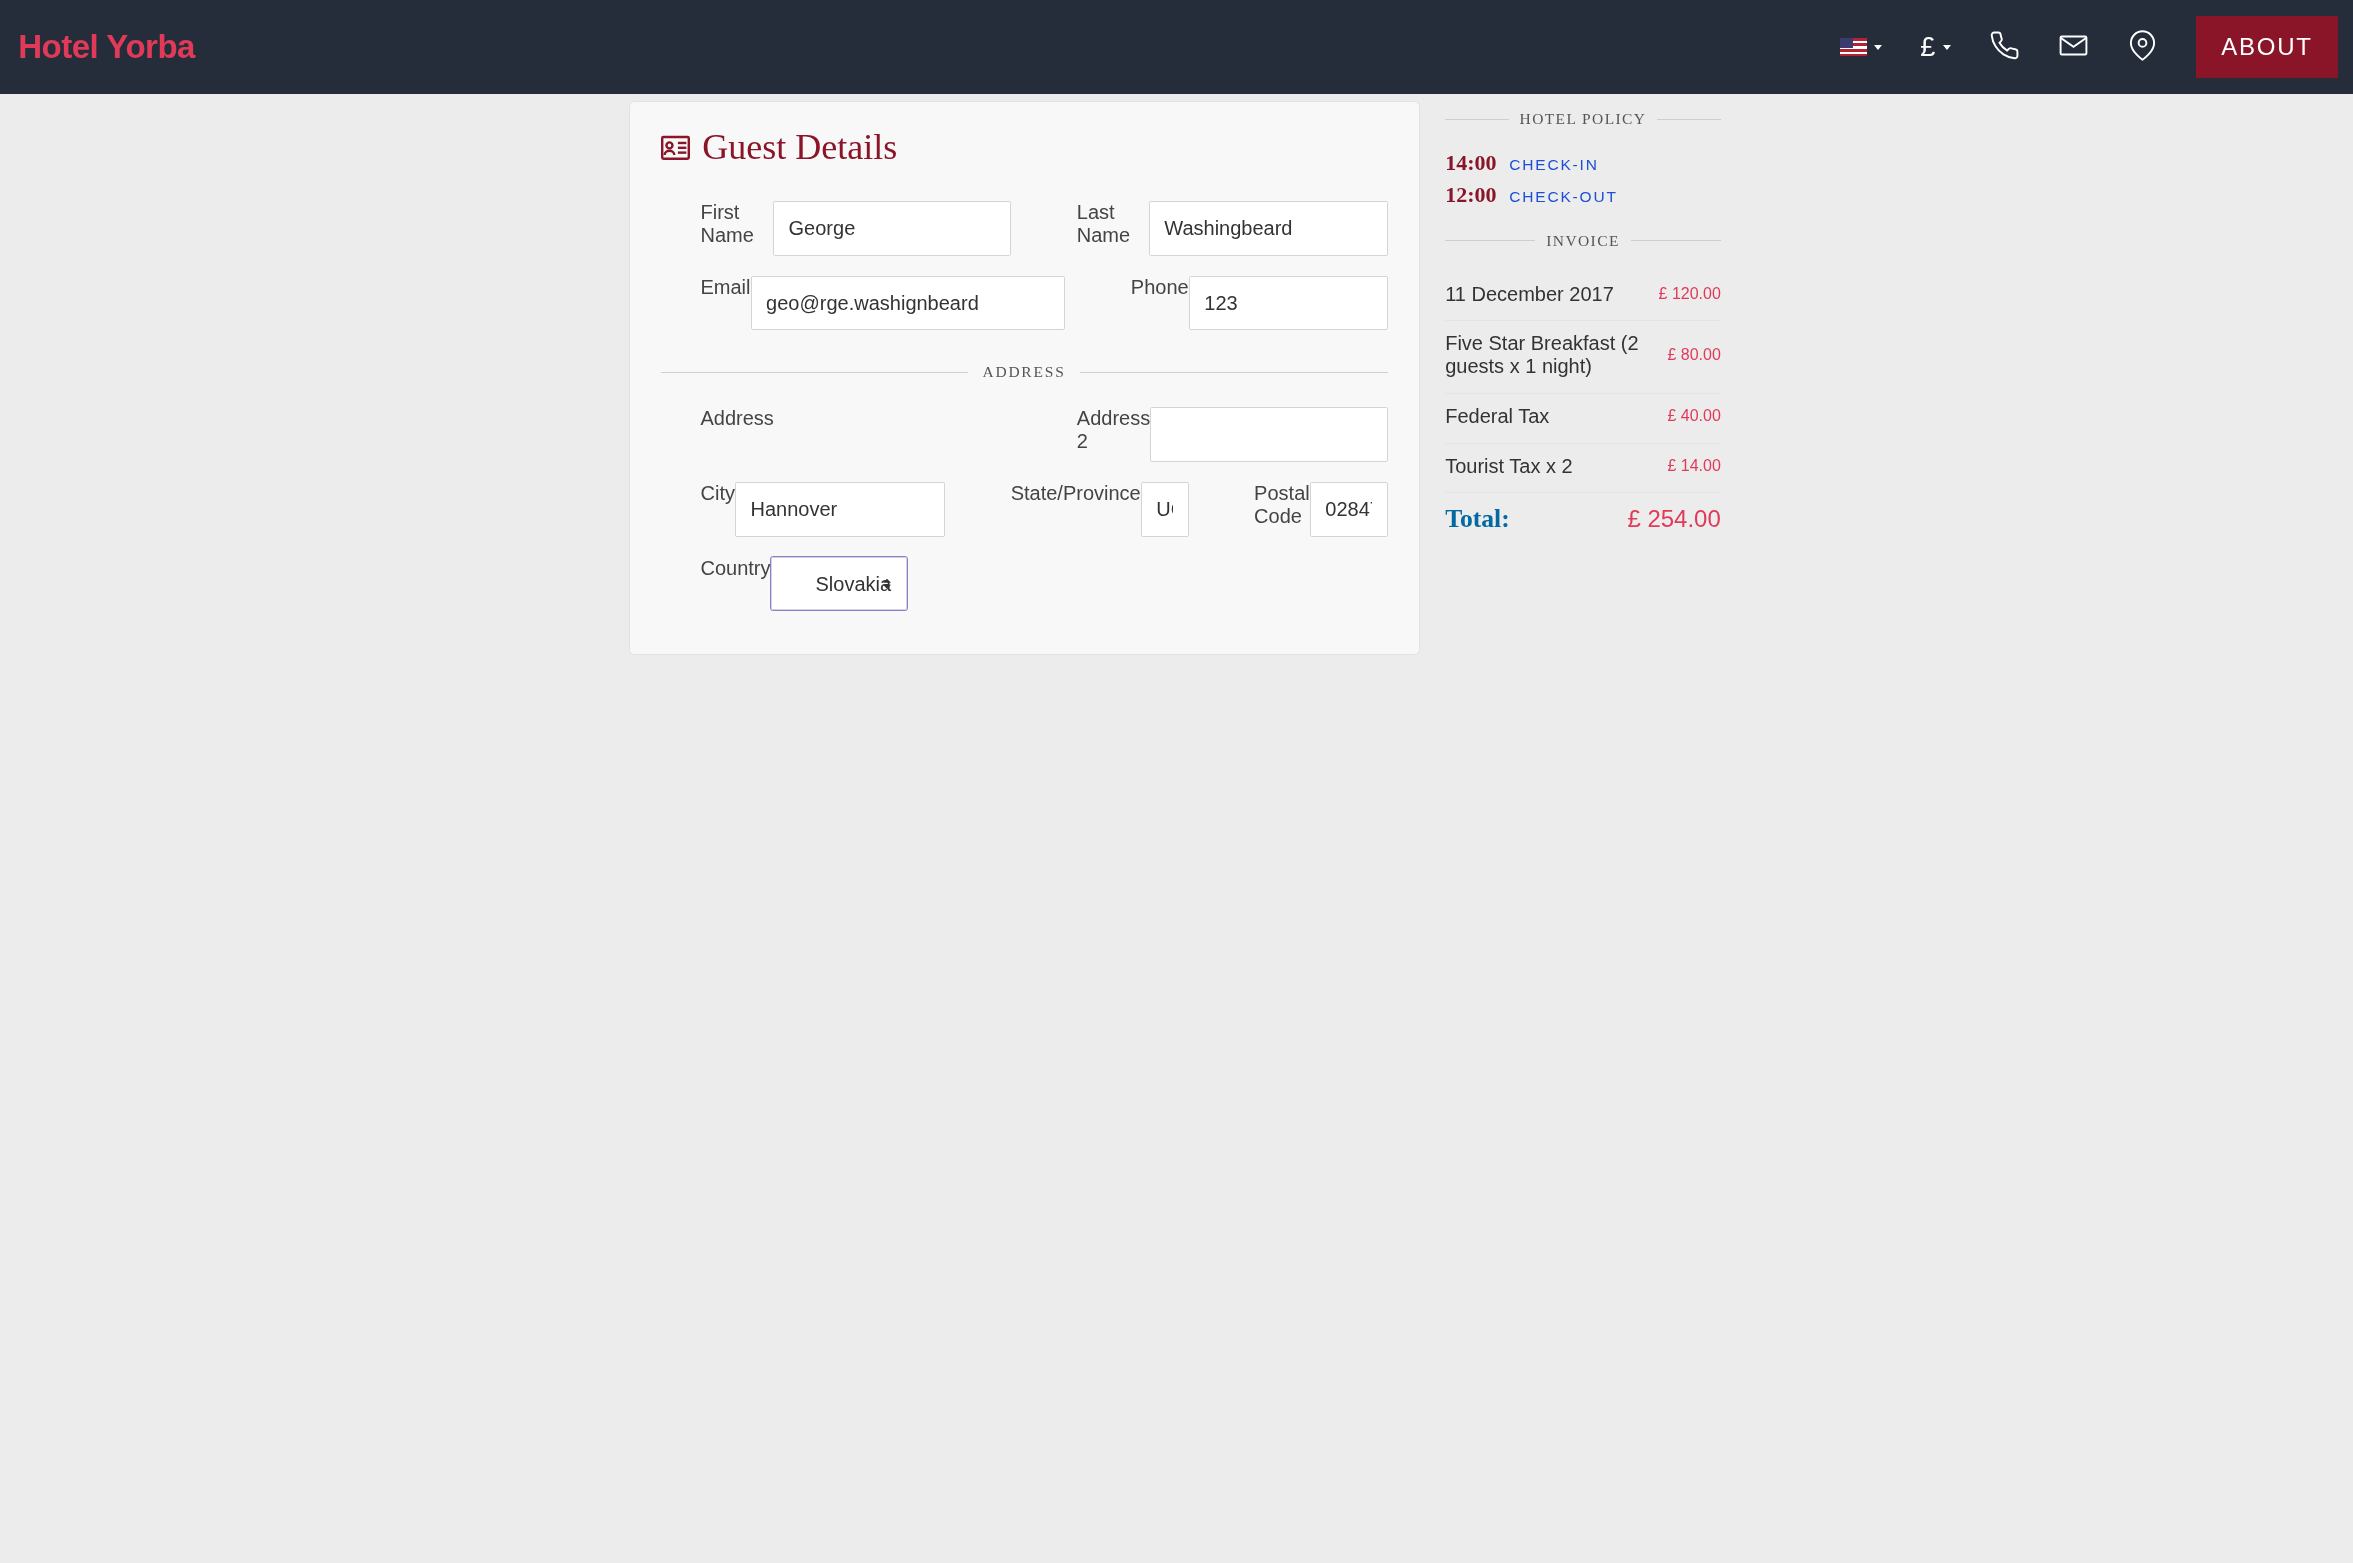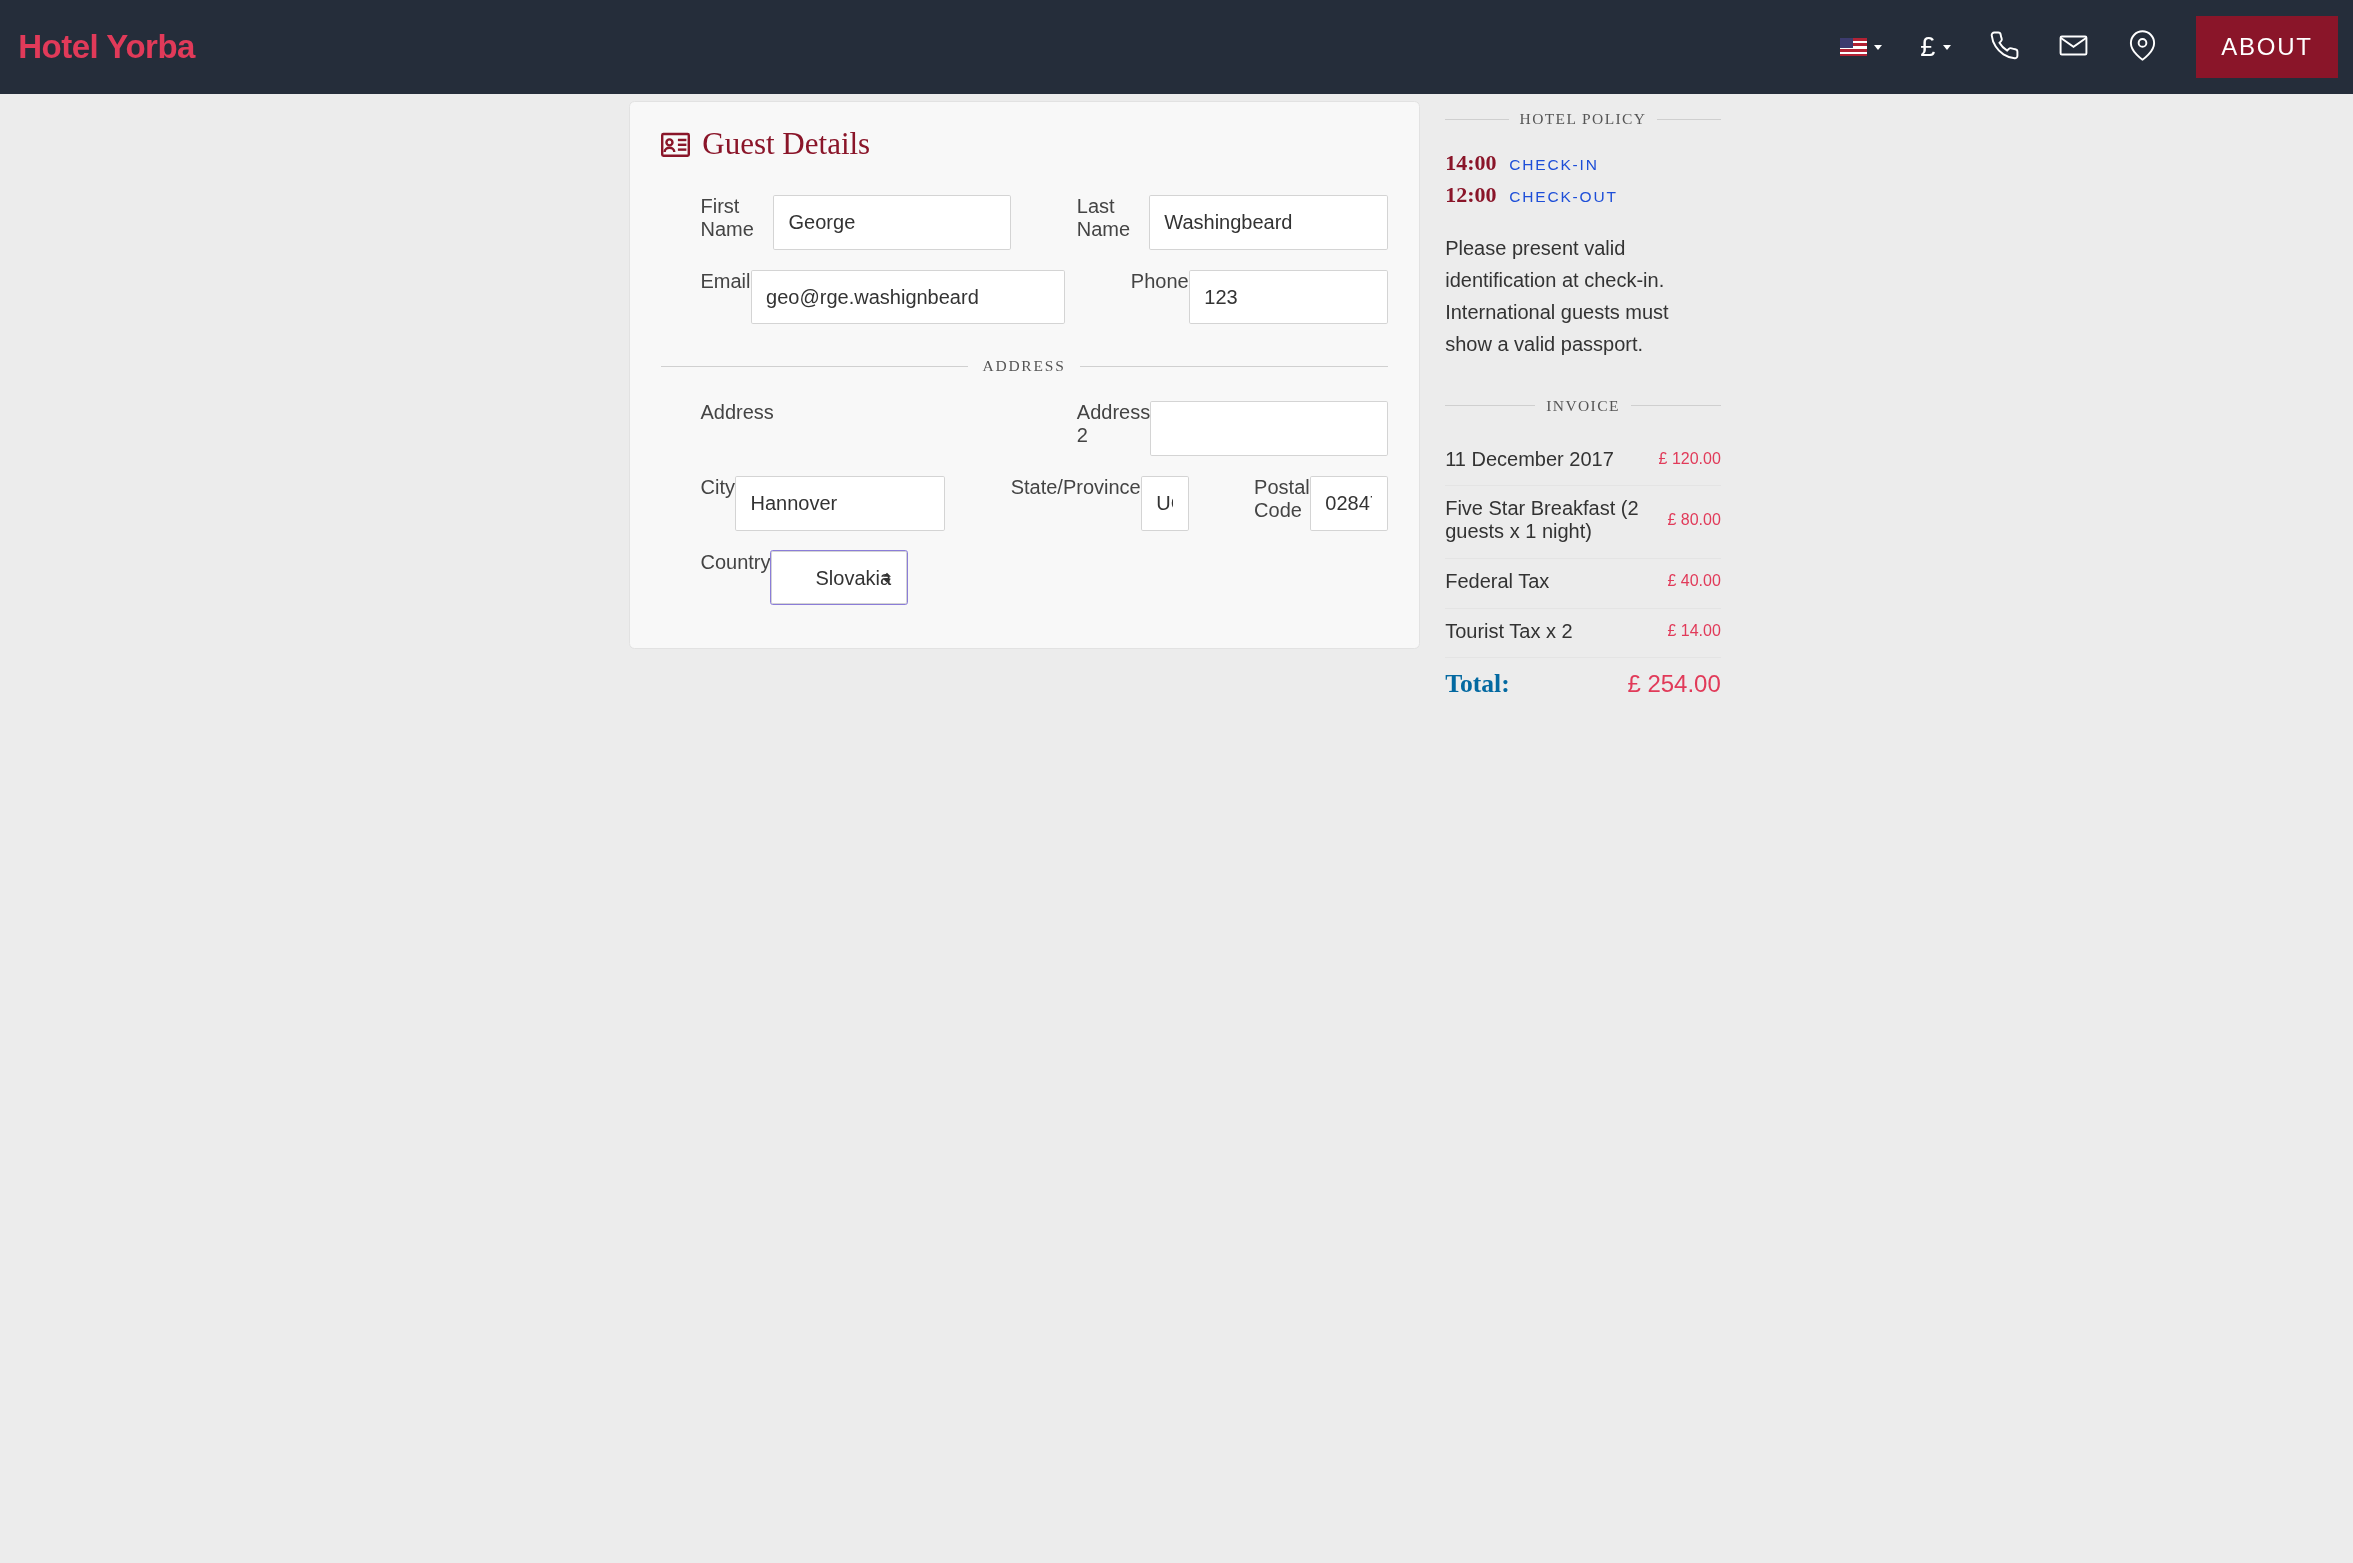--- a/index.html
+++ b/index.html
@@ -89,21 +89,21 @@
       border: 0.9px solid #e2e2e2;
       border-radius: 5.5px;
       padding: 24px 31px;
     }
     .section-title {
       display: flex;
       align-items: center;
       gap: 12.8px;
       color: #8a1529;
       font-family: Georgia, 'Times New Roman', serif;
-      font-size: 31px;
+      font-size: 36px;
       font-weight: 400;
       margin-bottom: 33px;
     }
     .section-title svg { width: 29px; height: 25.6px; stroke: #8a1529; fill: none; stroke-width: 2; }
     .form-row { display: flex; gap: 25.6px; margin-bottom: 20px; }
     .form-group { flex: 1; display: flex; flex-direction: row; margin-left: 40px; }
     .form-label {
       font-size: 20px;
       color: #444;
       margin-bottom: 9px;
@@ -369,21 +369,20 @@
     <div class="policy-times">
       <div class="policy-time-row">
         <span class="policy-time-value">14:00</span>
         <span class="policy-time-label">CHECK-IN</span>
       </div>
       <div class="policy-time-row">
         <span class="policy-time-value">12:00</span>
         <span class="policy-time-label">CHECK-OUT</span>
       </div>
     </div>
-    <p class="policy-text">Please present valid identification at check-in. International guests must show a valid passport.</p>
 
     <div class="sidebar-section-title">
       <span class="line"></span>
       <span class="text">INVOICE</span>
       <span class="line"></span>
     </div>
     <div class="invoice-table">
       <div class="invoice-row">
         <span class="invoice-label">11 December 2017</span>
         <span class="invoice-value">£ 120.00</span>

